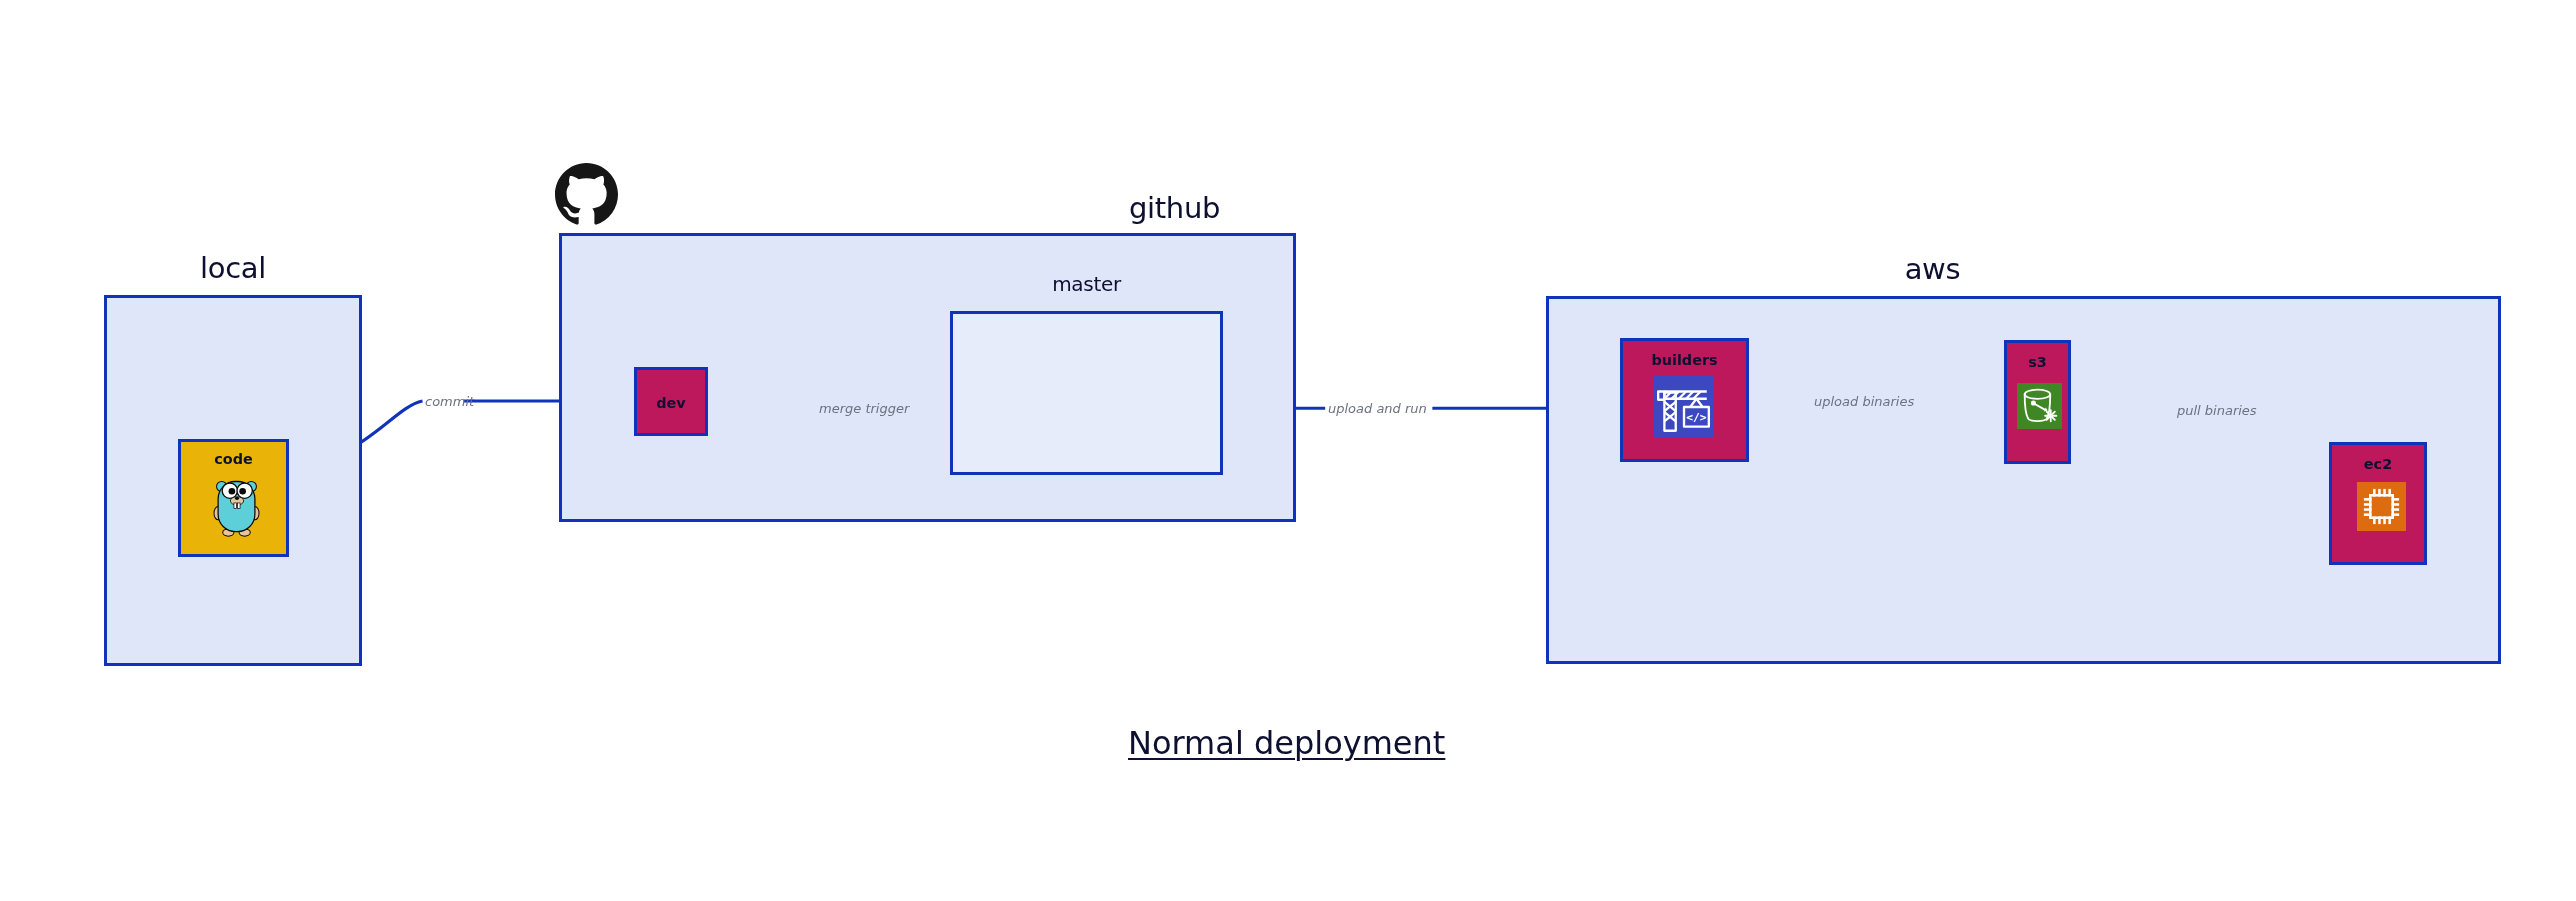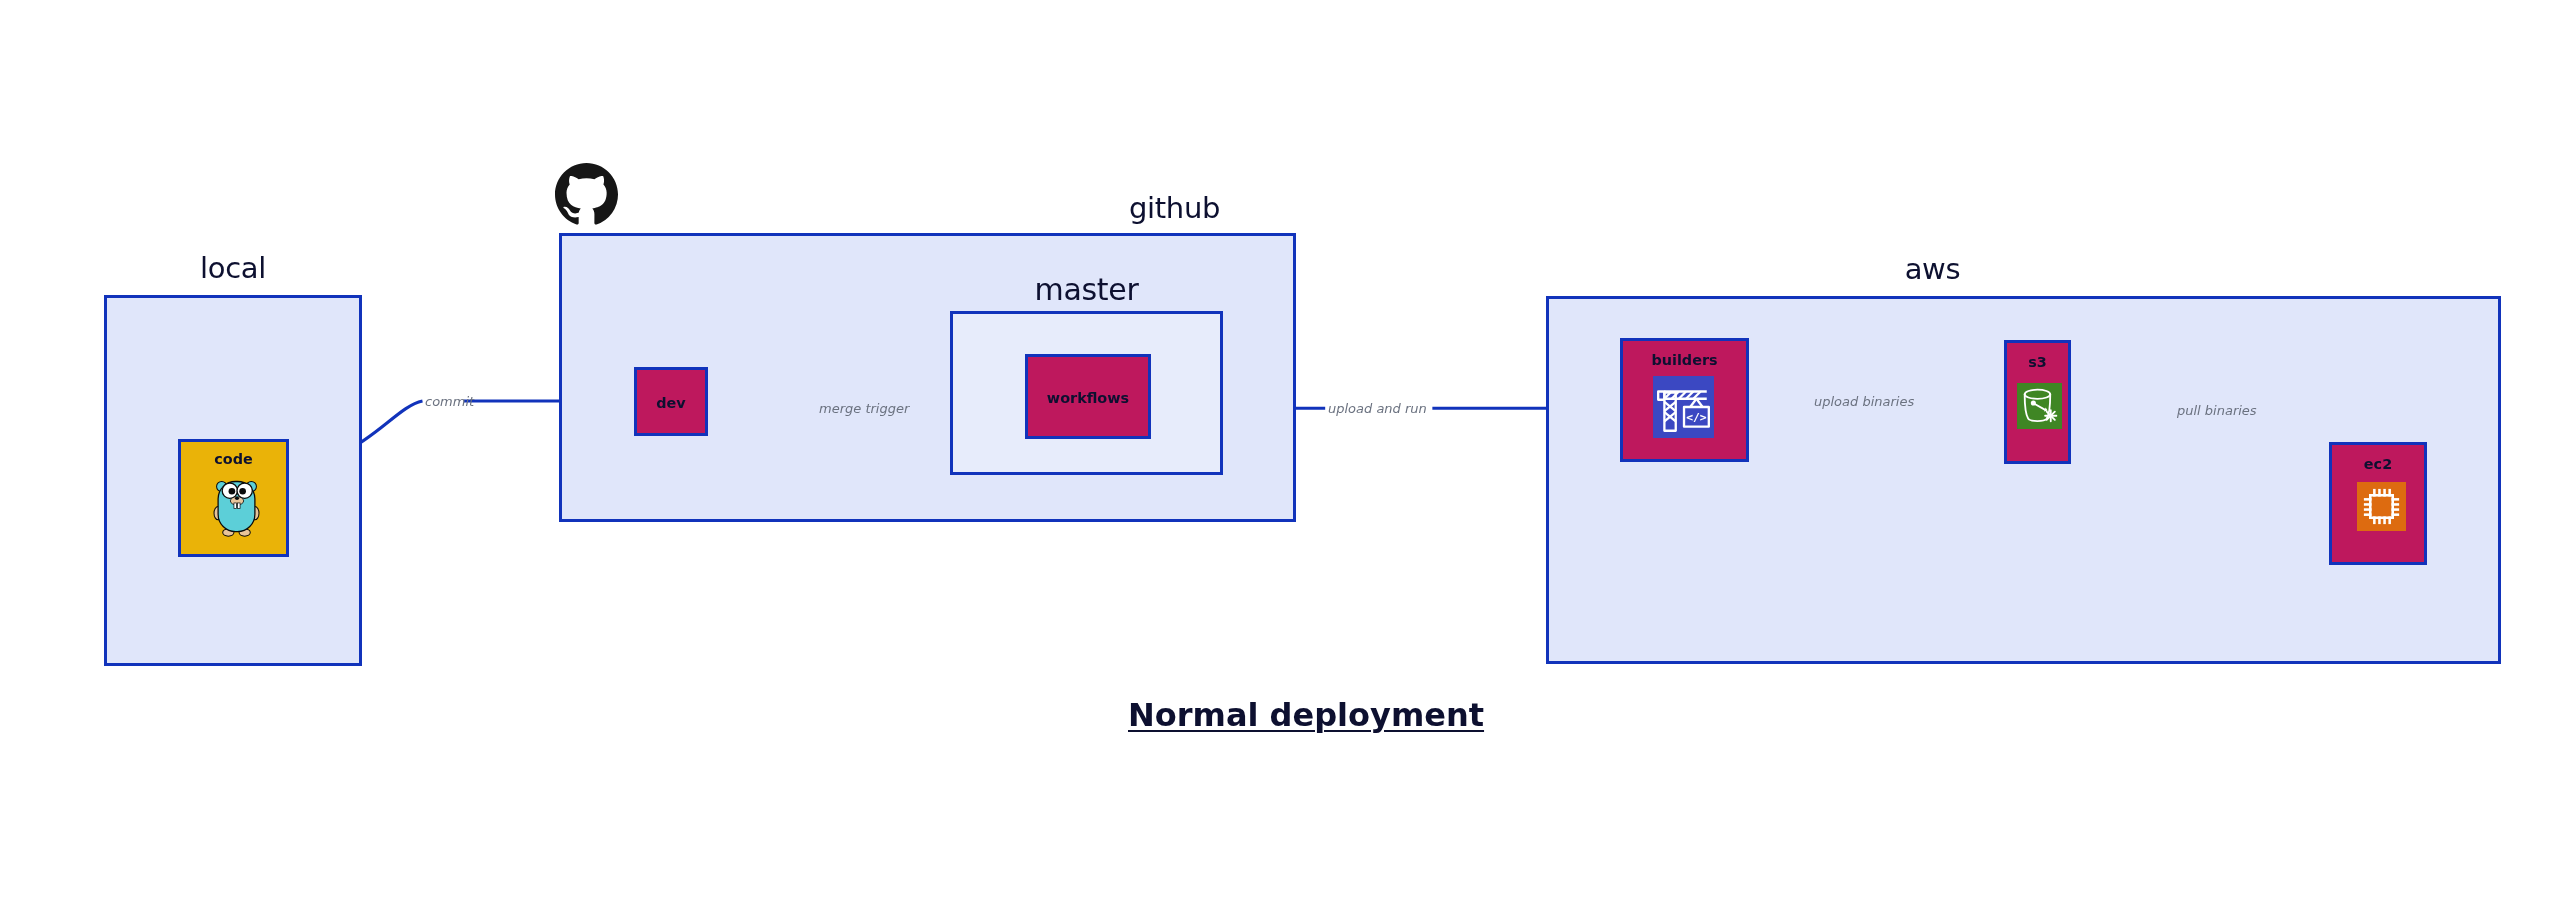--- a/index.html
+++ b/index.html
@@ -168,27 +168,24 @@
   </div>
 
   <div class="group-label" style="left:1097px; top:191px; width:155px;">github</div>
 
   <div class="group-box" style="left:559px; top:233px; width:737px; height:289px;"></div>
 
   <div class="node-box plain" style="left:634px; top:367px; width:74px; height:69px;">
     <div class="node-label" style="top:25px;">dev</div>
   </div>
 
-  <div class="group-label" style="left:950px; top:272px; width:273px; font-size:30px;">master</div>
+  <div class="group-label" style="left:950px; top:272px; width:273px; font-size:20px;">master</div>
 
   <div class="sub-group" style="left:950px; top:311px; width:273px; height:164px;"></div>
 
-  <div class="node-box plain" style="left:1025px; top:354px; width:126px; height:85px;">
-    <div class="node-label" style="top:33px;">workflows</div>
-  </div>
 
   <div class="group-label" style="left:1855px; top:252px; width:155px;">aws</div>
 
   <div class="group-box" style="left:1546px; top:296px; width:955px; height:368px;"></div>
 
   <div class="node-box plain" style="left:1620px; top:338px; width:129px; height:124px;">
     <div class="node-label" style="top:11.3px;">builders</div>
     <div class="icon-art" style="left:30px; top:35px; width:61px; height:62px;">
       <svg viewBox="0 0 118 120" width="61" height="62">
         <rect x="0" y="0" width="118" height="120" fill="#3b48c2"></rect>
@@ -274,16 +271,16 @@
   <div class="edge-label" style="left:425px; top:394px;">commit</div>
 
   <div class="edge-label" style="left:819px; top:393px;margin-top:8px;">merge trigger</div>
 
   <div class="edge-label" style="left:1328px; top:401px;">upload and run</div>
 
   <div class="edge-label" style="left:1814px; top:394px;">upload binaries</div>
 
   <div class="edge-label" style="left:2177px; top:403px;text-align:right;">pull binaries</div>
 
-  <div id="diagram-title" style="left:1128px; top:696px;font-weight:bold;">Normal deployment</div>
+  <div id="diagram-title" style="left:1128px; top:724px;">Normal deployment</div>
 
 </div>
 
 
 </body></html>

